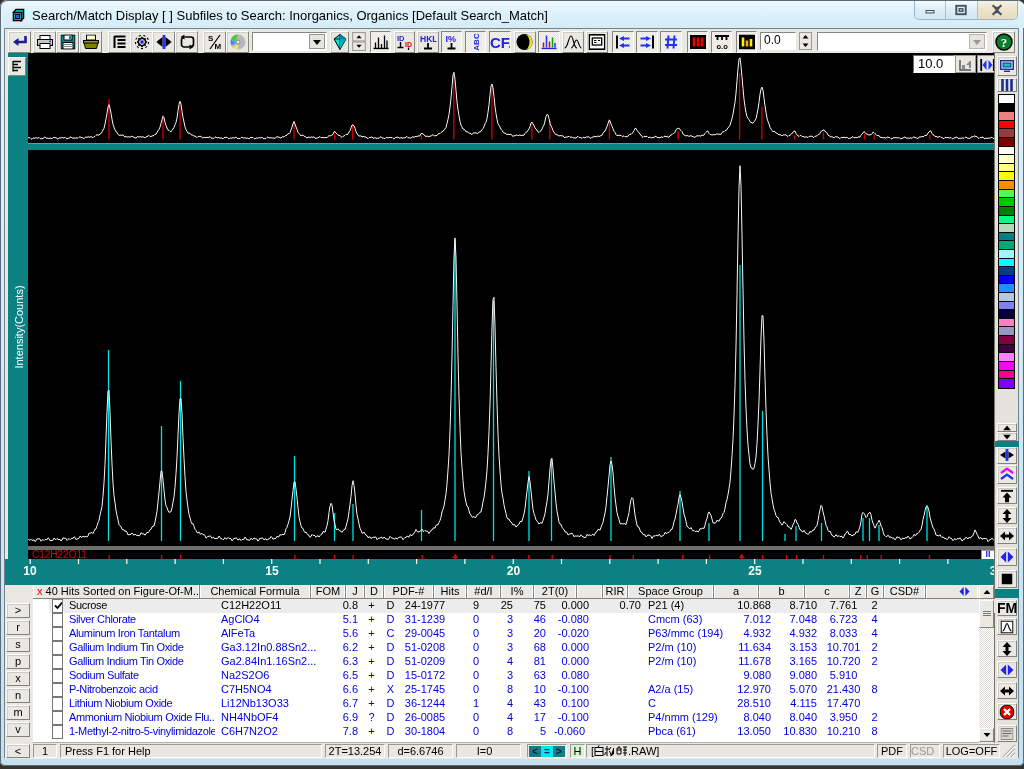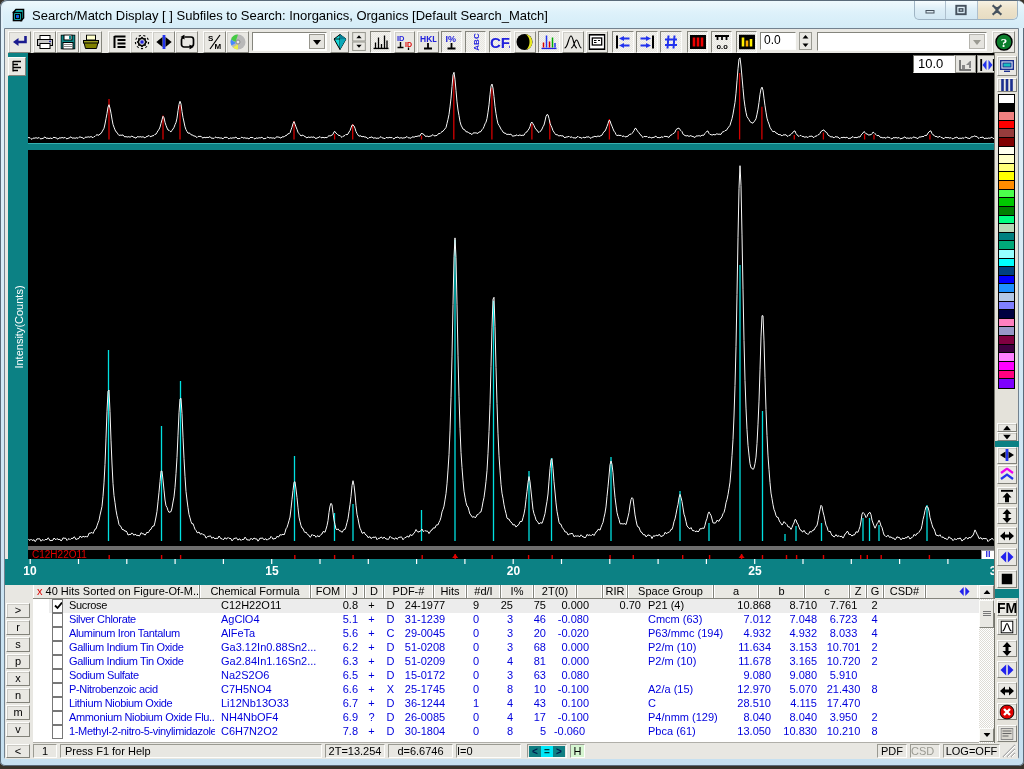--- a/index.html
+++ b/index.html
@@ -838,27 +838,35 @@
             <path d="M3.5 4 L7 0 H0 Z" fill="#000"></path>
           </svg>
         </div>
 </div>
 <div id="status">
 <div class="lb" style="top:1px;left:1px;height:14px;line-height:12px">&lt;</div>
 <div class="sc" style="left:28px;width:24px;text-align:center;padding-left:0">1</div>
 <div class="sc" style="left:55px;width:262px;">Press F1 for Help</div>
 <div class="sc" style="left:320px;width:60px;text-align:center;padding-left:0">2T=13.254</div>
 <div class="sc" style="left:383px;width:65px;text-align:center;padding-left:0">d=6.6746</div>
-<div class="sc" style="left:451px;width:65px;text-align:left;padding-right:8px;padding-left:0">I=0</div>
+<div class="sc" style="left:451px;width:65px;text-align:center;padding-right:8px;padding-left:0">I=0</div>
 <div class="sc" style="left:522px;width:40px;padding:0">
           <div style="position:absolute;left:1px;top:1px;width:12px;height:11px;background:#117f83;color:#001a4d;font-weight:bold;font-size:10px;text-align:center;line-height:11px">&lt;</div>
           <div style="position:absolute;left:13px;top:1px;width:12px;height:11px;background:#00e8f8;color:#003a3d;font-weight:bold;font-size:10px;text-align:center;line-height:11px">=</div>
           <div style="position:absolute;left:25px;top:1px;width:12px;height:11px;background:#117f83;color:#001a4d;font-weight:bold;font-size:10px;text-align:center;line-height:11px">&gt;</div>
         </div>
 <div class="sc" style="left:565px;width:15px;text-align:center;padding-left:0;background:#d5f5d0">H</div>
+<div class="sc" style="left:581px;width:289px;">[<svg width="34" height="12" viewBox="0 0 34 12" style="vertical-align:-2px">
+            <g stroke="#000" stroke-width="1">
+              <rect x="1" y="2.5" width="8" height="8" fill="none"></rect>
+              <path d="M1 6.5 h8 M5.2 0.3 l-1.4 2.2"></path>
+              <path d="M13 1 v10 M11 4 l4 0 M12 7 l-1.5 3 M15.5 6 l2 5 M17 2 l-2 3 M19.5 3 v6 l-3 2"></path>
+              <path d="M23 3 h4 M23 5 h4 M23 3 v6 M27 3 v6 M23 9 h4 M25 1 v2 M29 2 l4 0 M31 2 v9 M29 5 h4 M29 8 h4"></path>
+            </g>
+          </svg>.RAW]</div>
 <div class="sc" style="left:872px;width:30px;text-align:center;padding-left:0">PDF</div>
 <div class="sc" style="left:905px;width:30px;padding-left:0;color:#9a9a92">CSD</div>
 <div class="sc" style="left:938px;width:57px;text-align:center;padding-left:0">LOG=OFF</div>
 <svg width="14" height="14" viewBox="0 0 14 14" style="position:absolute;right:2px;top:1px">
           <path d="M13 1 L1 13 M13 5 L5 13 M13 9 L9 13" stroke="#aaa" stroke-width="1.4"></path>
           <path d="M13 2 L2 13 M13 6 L6 13 M13 10 L10 13" stroke="#fff" stroke-width="1"></path>
         </svg>
 </div>
 </div>
   </div>

